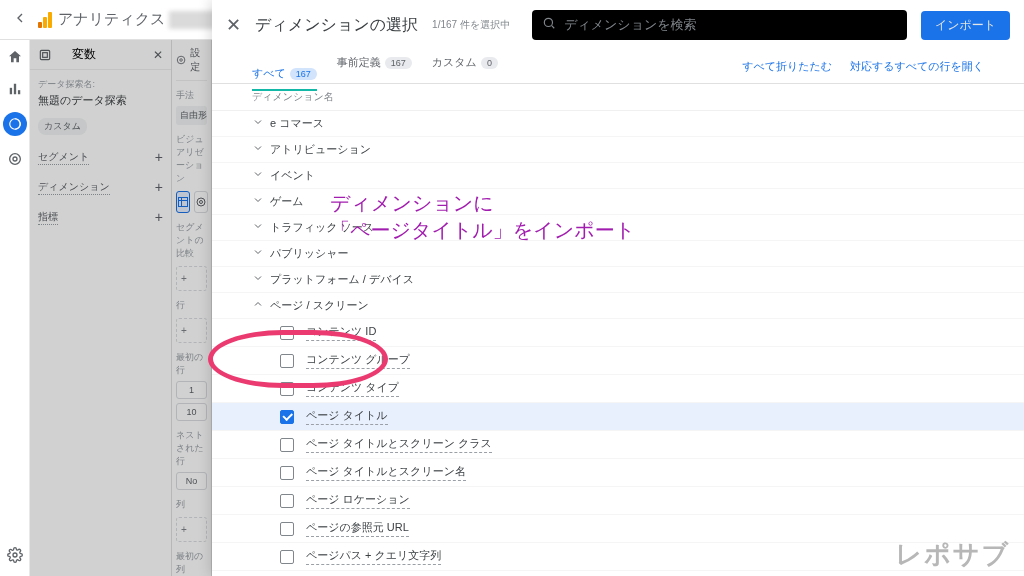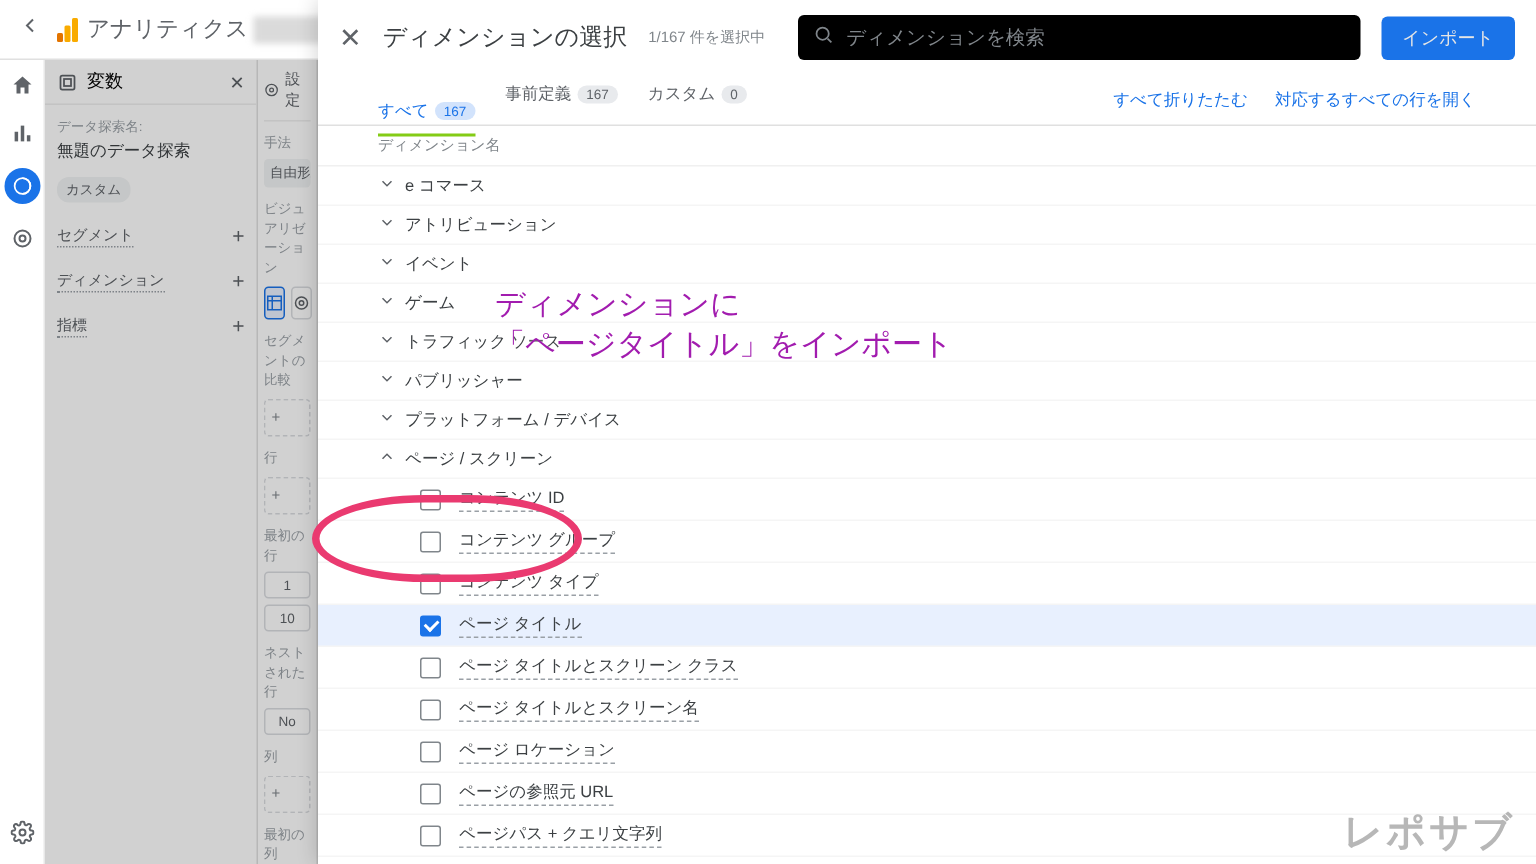--- a/index.html
+++ b/index.html
@@ -48,21 +48,21 @@
 .dim-modal { position: absolute; left: 212px; top: 0; right: 0; bottom: 0; background: #fff; box-shadow: -2px 0 12px rgba(0,0,0,0.15); display: flex; flex-direction: column; }
 .dim-head { display: flex; align-items: center; padding: 10px 14px; gap: 14px; }
 .dim-head .close { color: #5f6368; font-size: 18px; cursor: pointer; }
 .dim-title { font-size: 16px; color: #3c4043; }
 .dim-count { font-size: 10px; color: #80868b; }
 .dim-search { flex: 1; display: flex; align-items: flex-start; background: #000000; border-radius: 4px; padding: 6px 10px; gap: 8px; color: #80868b; font-size: 13px; margin-left: 8px; max-width: 380px;}
 .import-btn { margin-left: auto; background: #1a73e8; color: #e5e5e5; border-radius: 4px; padding: 6px 14px; font-size: 12px; cursor: pointer; }
 
 .dim-tabs { display: flex; align-items: center; padding: 0 40px; border-bottom: 1px solid #e0e0e0; height: 34px; gap: 20px; font-size: 11px; }
 .tab { color: #5f6368; display: flex; align-items: center; gap: 4px; padding-bottom: 8px; }
-.tab.sel { color: #1a73e8; border-bottom: 2px solid #84cc16; margin-top: 24px; }
+.tab.sel { color: #1a73e8; border-bottom: 2px solid #14b8a6; margin-top: 24px; }
 .badge { background: #e8eaed; color: #5f6368; border-radius: 8px; padding: 1px 6px; font-size: 9px; }
 .tab.sel .badge { background: #d2e3fc; color: #1a73e8; }
 .tab-links { margin-left: auto; display: flex; gap: 18px; }
 .tab-links a { color: #1a73e8; font-size: 11px; text-decoration: none; cursor: pointer; }
 
 .dim-colh { padding: 6px 40px; font-size: 10px; color: #80868b; border-bottom: 1px solid #f0f0f0; }
 
 .dim-list { flex: 1; overflow-y: auto; }
 .group-row, .item-row { display: flex; align-items: center; padding: 5px 40px; border-bottom: 1px solid #f5f5f5; font-size: 11px; color: #3c4043; min-height: 26px; }
 .group-row .chev { width: 18px; color: #5f6368; font-size: 12px; }
@@ -132,21 +132,21 @@
 </div>
 
 <div class="backdrop"></div>
 
 <div class="var-panel">
   <div class="var-head">
     <svg width="14" height="14" viewBox="0 0 24 24" fill="none" stroke="#5f6368" stroke-width="2">
         <rect x="4" y="4" width="16" height="16" rx="2"></rect>
         <rect x="8" y="8" width="8" height="8"></rect>
       </svg>
-    <span style="margin-left:6px">変数</span>
+    <span style="margin-left:20px">変数</span>
     <span class="x">✕</span>
   </div>
   <div class="var-body">
     <div class="var-lbl">データ探索名:</div>
     <div class="var-val">無題のデータ探索</div>
     <div class="custom-chip">カスタム</div>
     <div class="pill-row">
         <span class="pill">セグメント</span>
         <span class="plus">+</span>
       </div>

